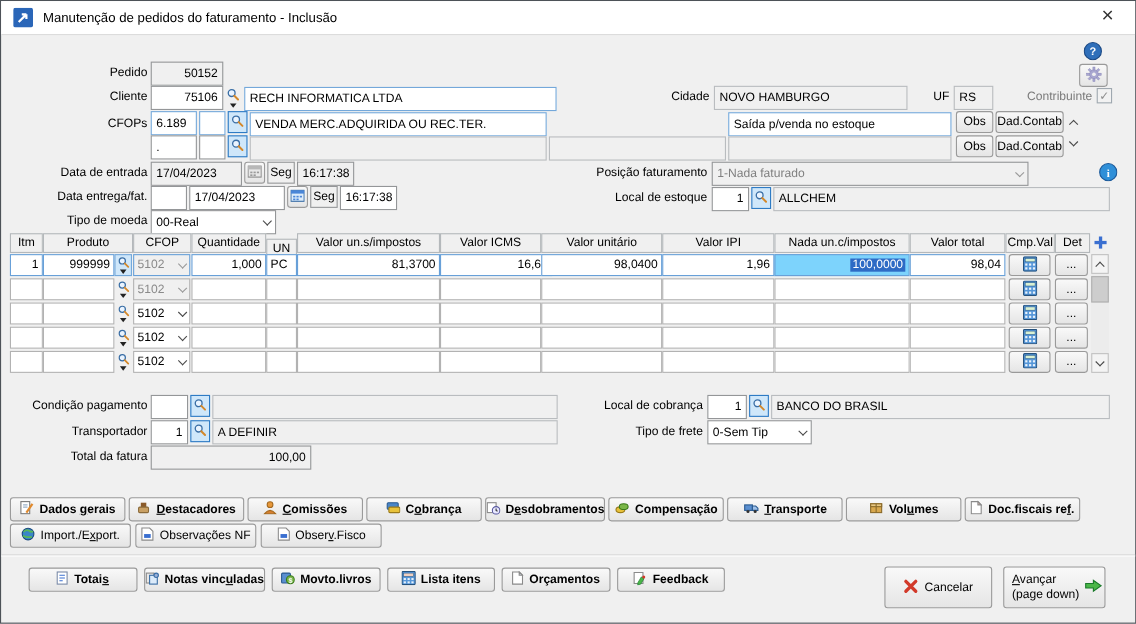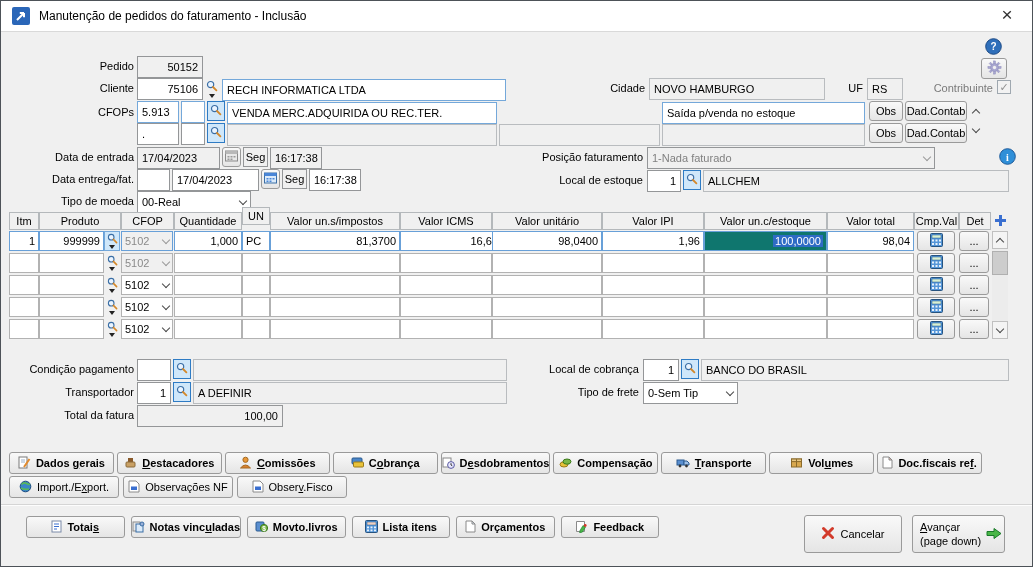--- a/index.html
+++ b/index.html
@@ -34,21 +34,21 @@
           display: flex; align-items: center; justify-content: center; }
   .icn { position: absolute; display: flex; }
   .cb { position: absolute; width: 14px; height: 14px; border: 1px solid #9fa8b0; background: #f2f2f2;
         color: #8f8f8f; display: flex; align-items: center; justify-content: center; font-size: 11px; }
   .th, .tc { position: absolute; height: 20px; display: flex; align-items: center; padding: 0 3px;
              border: 1px solid #b2b2b2; overflow: hidden; white-space: nowrap; }
   .th { height: 18px; background: #f0f0f0; justify-content: center; border-color: #b4b8bb; }
   .tc { background: #fff; }
   .sel-b { border-color: #68a0d8; }
   .num { justify-content: flex-end; }
-  .cellhl { background: #0f766e; text-align: center; }
+  .cellhl { background: #7dd3fc; text-align: center; }
   .selspan { background: #2e6bc5; color: #fff; padding: 0 2px; }
   .izone { position: absolute; width: 16px; height: 20px; display: flex; flex-direction: column;
            align-items: center; justify-content: center; }
   .izone .tri { width: 0; height: 0; border-left: 3px solid transparent; border-right: 3px solid transparent;
                 border-top: 4px solid #222; margin-top: 1px; }
   .tri-s { position: absolute; width: 0; height: 0; border-left: 3px solid transparent;
            border-right: 3px solid transparent; border-top: 4px solid #222; }
   .scrtrack { position: absolute; background: #ececec; }
   .scrbtn { position: absolute; width: 16px; height: 18px; background: #f4f4f4; border: 1px solid #c0c0c0;
             display: flex; align-items: center; justify-content: center; }
@@ -112,21 +112,21 @@
 
   <div class="lbl" style="left:556px;top:81px;width:88px">Cidade</div>
   <div class="fld lite" style="left:648px;top:77px;width:176px">NOVO HAMBURGO</div>
   <div class="lbl" style="left:840px;top:81px;width:22px">UF</div>
   <div class="fld lite" style="left:866px;top:77px;width:36px">RS</div>
   <div class="lbl gray" style="left:921px;top:81px;width:71px">Contribuinte</div>
   <div class="cb" style="left:996px;top:79px">✓</div>
 
   <div class="lbl" style="left:30px;top:105px;width:103px">CFOPs</div>
 
-  <div class="fld hl" style="left:136px;top:100px;width:42px">5.913</div>
+  <div class="fld hl" style="left:136px;top:100px;width:42px">6.189</div>
   <div class="fld hl" style="left:180px;top:100px;width:24px"></div>
   <div class="magb" style="left:206px;top:100px">
     <span><svg width="12" height="12">
           <circle cx="4.6" cy="4.6" r="3.1" fill="#eaf4ff" stroke="#3a6ea5" stroke-width="1.2"></circle>
           <line x1="7" y1="7" x2="10.4" y2="10.4" stroke="#d4882a" stroke-width="1.8" stroke-linecap="round"></line>
         </svg></span>
   </div>
   <div class="fld hl" style="left:226px;top:101px;width:270px;height:19px">VENDA MERC.ADQUIRIDA OU REC.TER.</div>
   <div class="fld hl" style="left:661px;top:101px;width:203px;height:19px">Saída p/venda no estoque</div>
   <div class="btn abtn" style="left:868px;top:100px;width:34px;height:20px">Obs</div>
@@ -210,26 +210,26 @@
           <circle cx="4.6" cy="4.6" r="3.1" fill="#eaf4ff" stroke="#3a6ea5" stroke-width="1.2"></circle>
           <line x1="7" y1="7" x2="10.4" y2="10.4" stroke="#d4882a" stroke-width="1.8" stroke-linecap="round"></line>
         </svg></span>
   </div>
   <div class="fld lite" style="left:702px;top:169px;width:306px">ALLCHEM</div>
 
   <div class="th" style="left:8px;top:211px;width:30px">Itm</div>
   <div class="th" style="left:38px;top:211px;width:82px">Produto</div>
   <div class="th" style="left:120px;top:211px;width:53px">CFOP</div>
   <div class="th" style="left:173px;top:211px;width:68px">Quantidade</div>
-  <div class="th" style="left:241px;top:206px;width:28px">UN</div>
+  <div class="th" style="left:241px;top:216px;width:28px">UN</div>
   <div class="th" style="left:269px;top:211px;width:130px">Valor un.s/impostos</div>
   <div class="th" style="left:399px;top:211px;width:92px">Valor ICMS</div>
   <div class="th" style="left:491px;top:211px;width:110px">Valor unitário</div>
   <div class="th" style="left:601px;top:211px;width:102px">Valor IPI</div>
-  <div class="th" style="left:703px;top:211px;width:123px">Valor un.c/estoque</div>
+  <div class="th" style="left:703px;top:211px;width:123px">Nada un.c/impostos</div>
   <div class="th" style="left:826px;top:211px;width:87px">Valor total</div>
   <div class="th" style="left:913px;top:211px;width:45px">Cmp.Val</div>
   <div class="th" style="left:958px;top:211px;width:32px">Det</div>
   <span class="icn" style="left:993px;top:213px">
     <svg width="13" height="13">
         <rect x="5" y="1" width="3" height="11" fill="#3a6fd0"></rect>
         <rect x="1" y="5" width="11" height="3" fill="#3a6fd0"></rect>
       </svg>
   </span>
 

